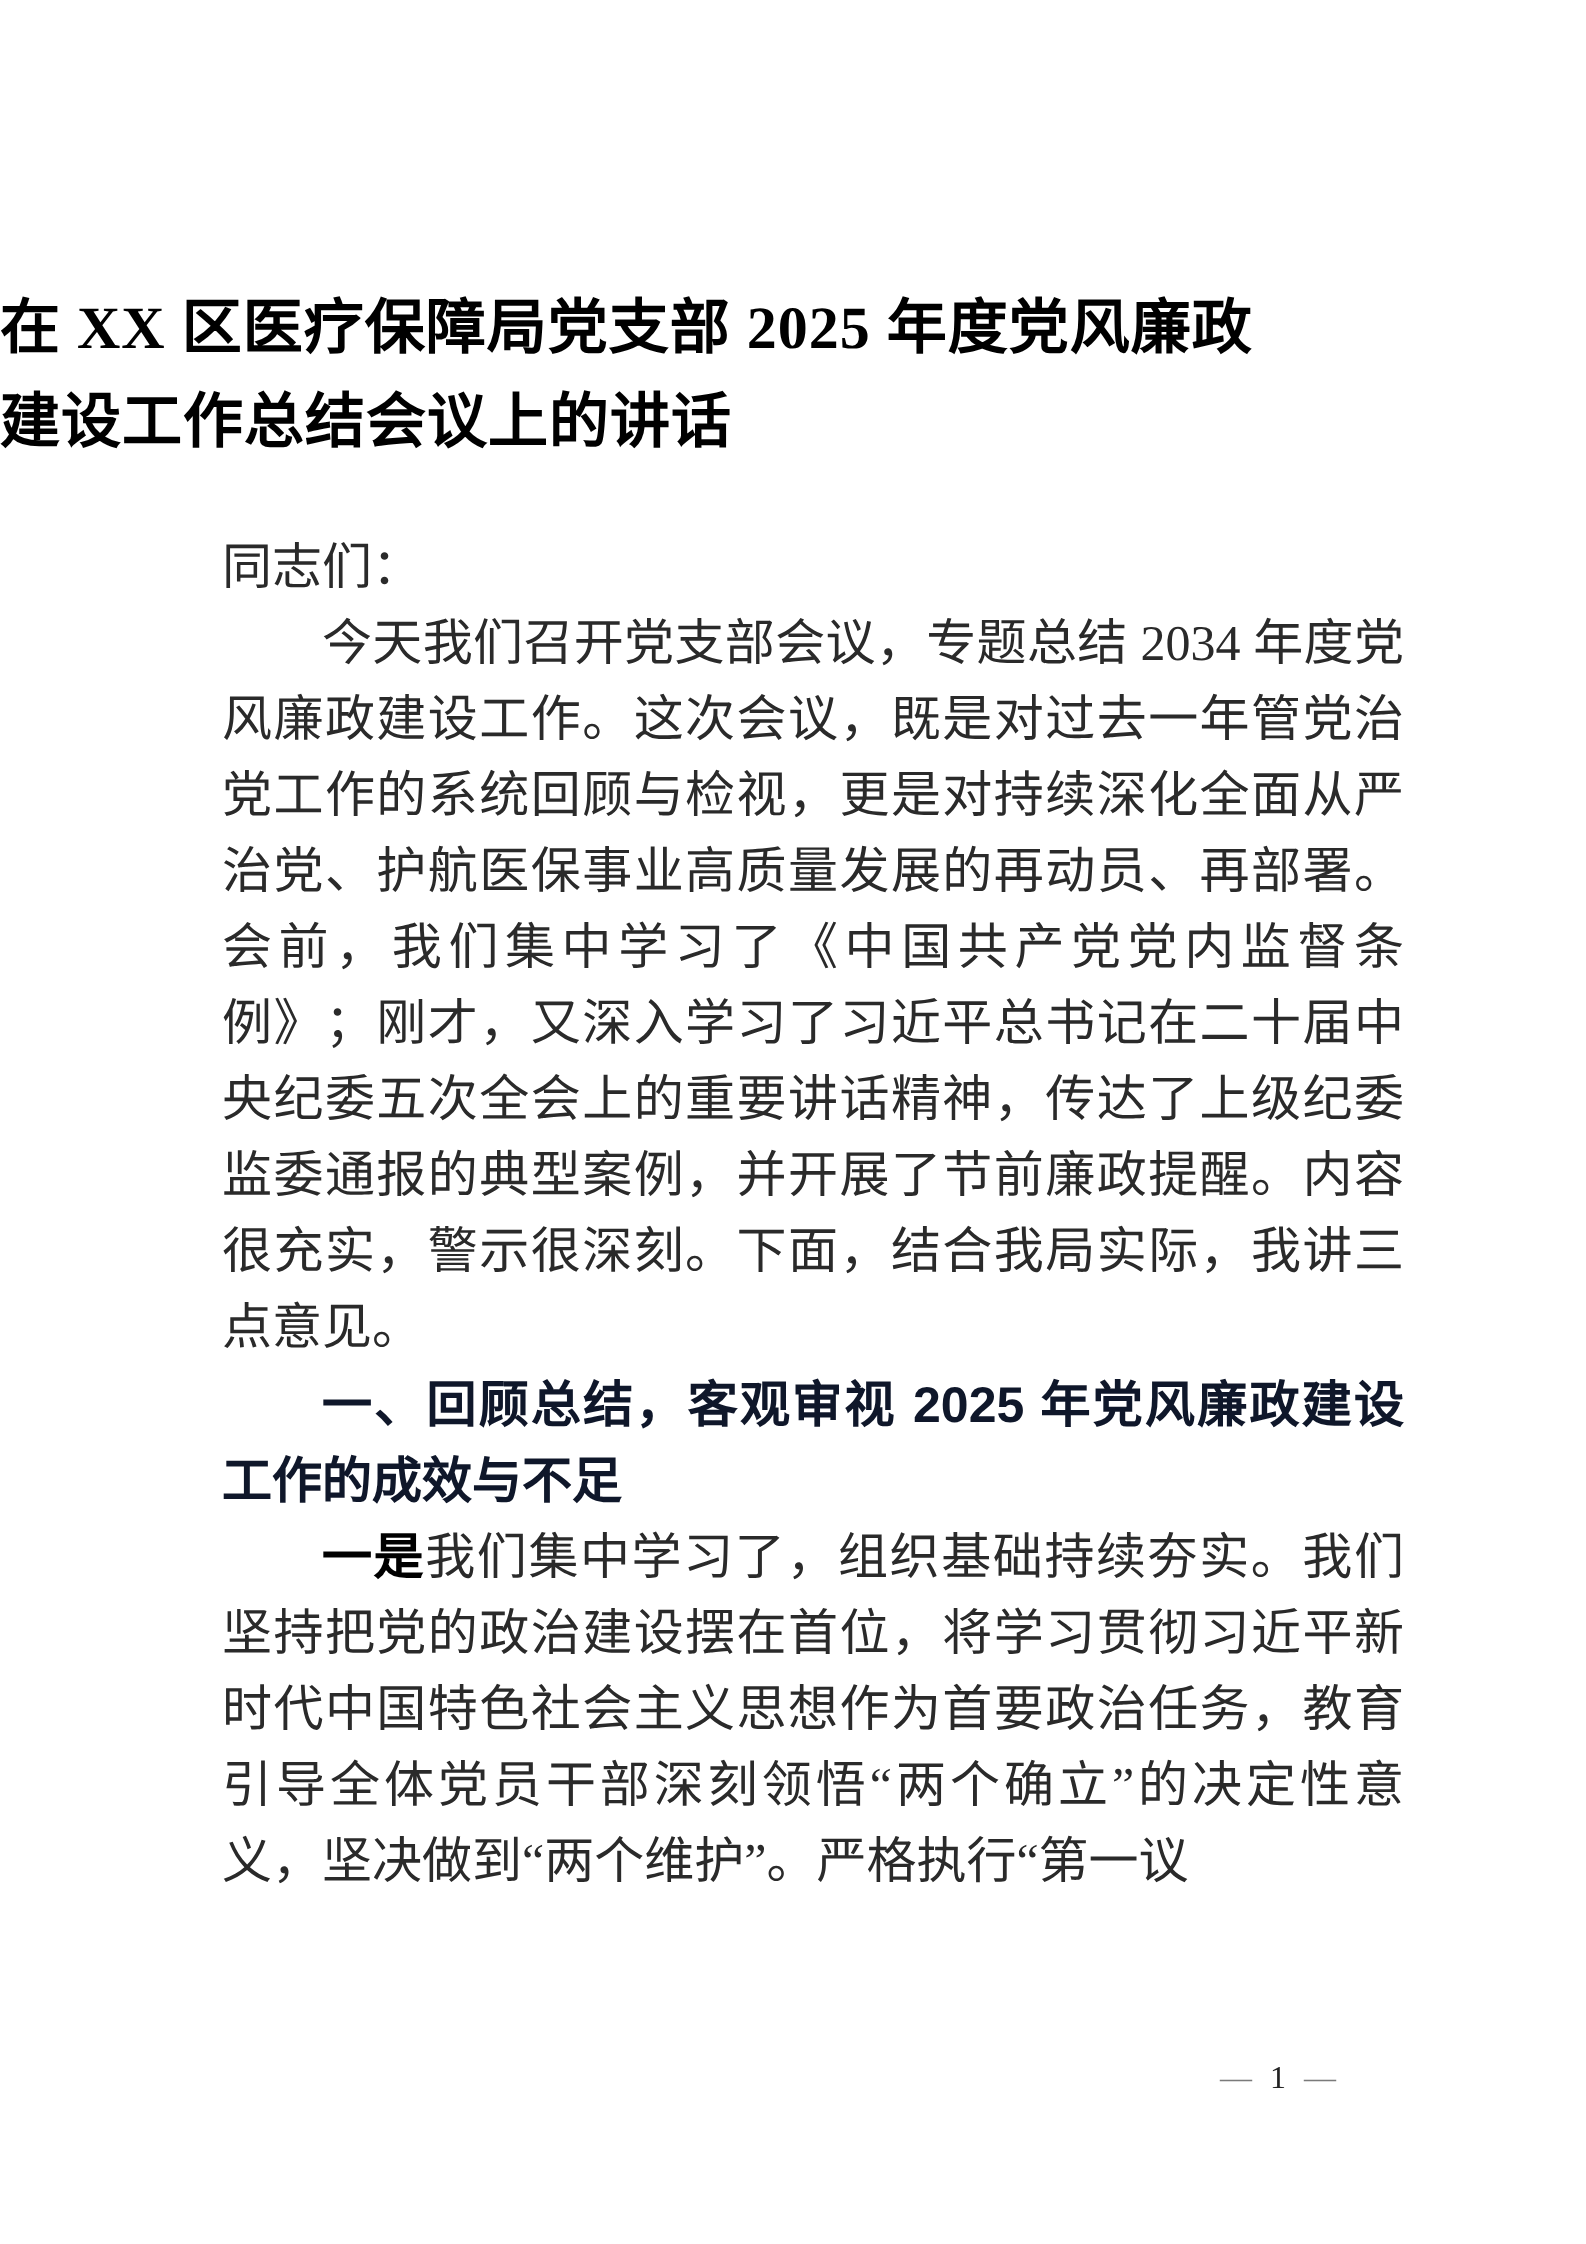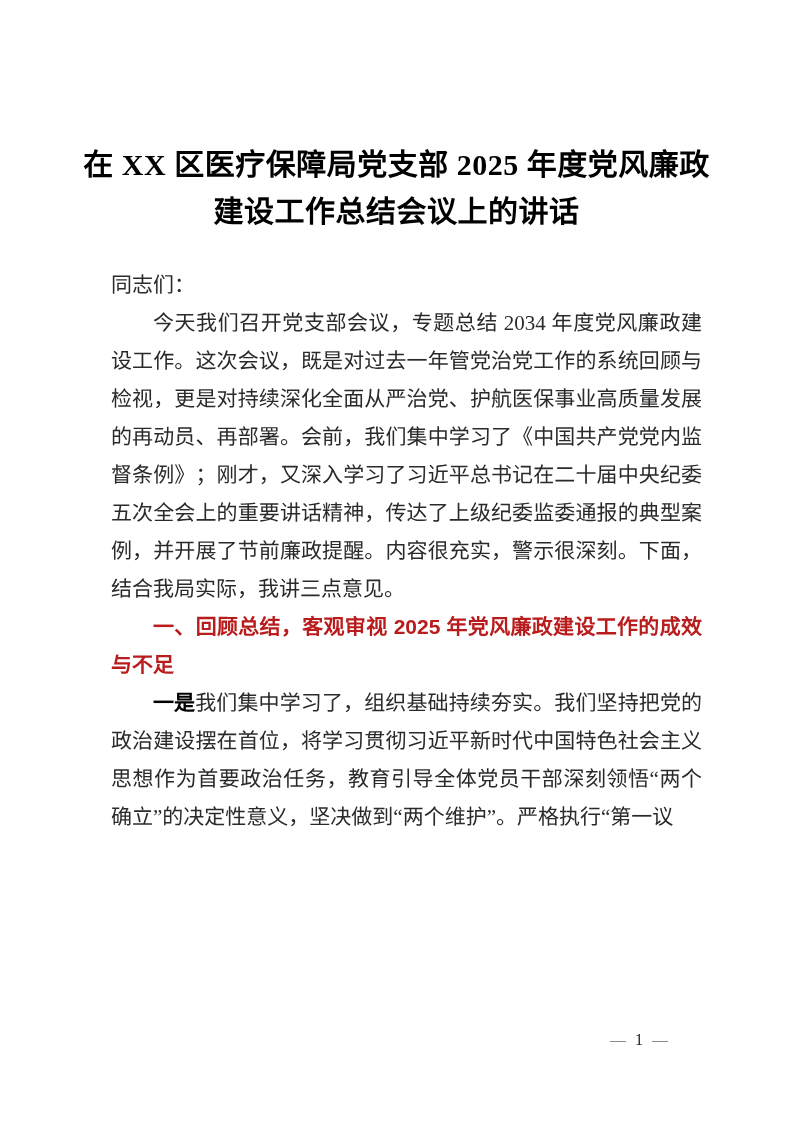--- a/index.html
+++ b/index.html
@@ -14,56 +14,56 @@
     background: #ffffff;
     overflow: hidden;
     color: #222;
   }
   
   .doc-title {
     position: absolute;
     left: 0;
     top: 141px;
     width: 793px;
-    text-align: center;
+    text-align: left;
     font-family: "Liberation Serif", "DejaVu Serif", serif;
     font-weight: 700;
     font-size: 30px;
     line-height: 47px;
     color: #000000;
     letter-spacing: 0.5px;
   }
   .doc-title .title-line {
     white-space: nowrap;
   }
   
   .doc-body {
     position: absolute;
     left: 111px;
     top: 266px;
     width: 591px;
     font-family: "Liberation Serif", "DejaVu Serif", serif;
-    font-size: 21px;
+    font-size: 25px;
     line-height: 38px;
     text-align: justify;
     text-spacing-trim: space-all;
     color: #2a2a2a;
   }
   .doc-body p {
     margin: 0;
     padding: 0;
     text-indent: 2em;
   }
   .doc-body p.salutation {
     text-indent: 0;
   }
   .doc-body p.section-heading {
     font-family: "Liberation Sans", "DejaVu Sans", sans-serif;
     font-weight: 700;
-    color: #b91c1c;
+    color: #0f172a;
   }
   .lead-bold {
     font-family: "Liberation Sans", "DejaVu Sans", sans-serif;
     font-weight: 700;
     color: #000000;
     margin-top: 36px;
   }
   
   .page-footer {
     position: absolute;

